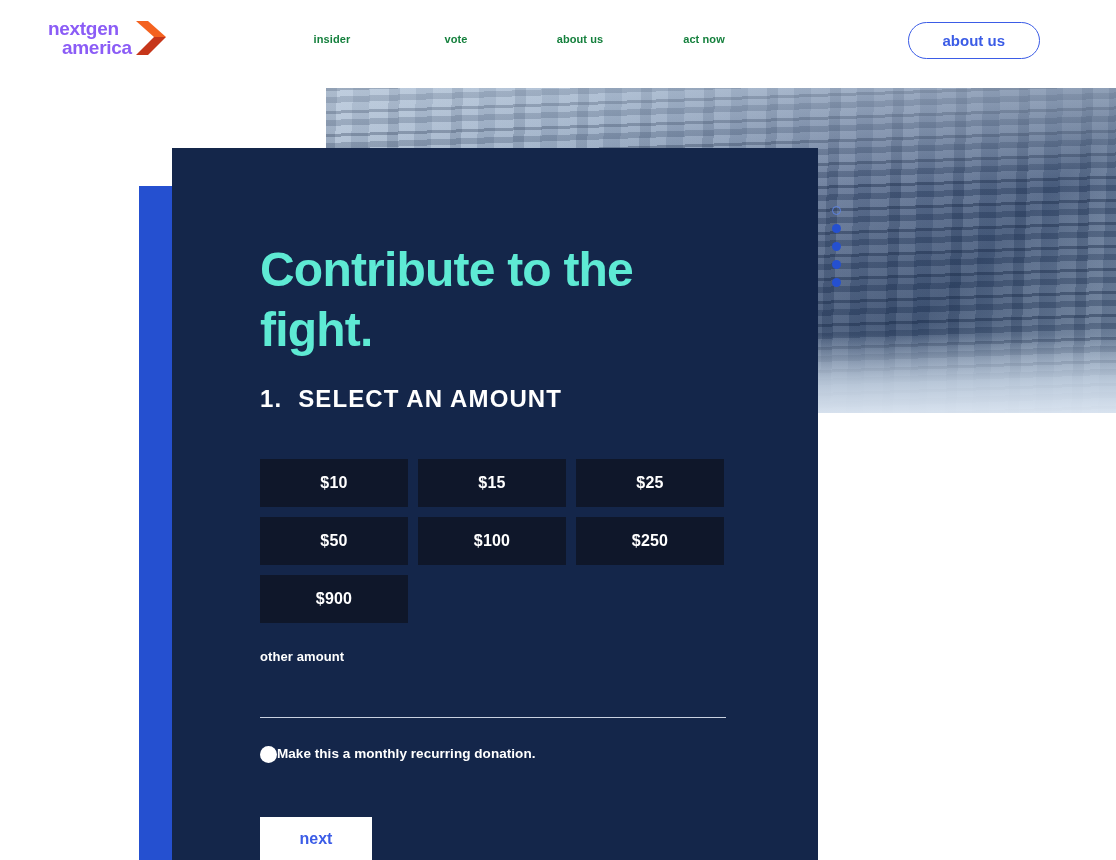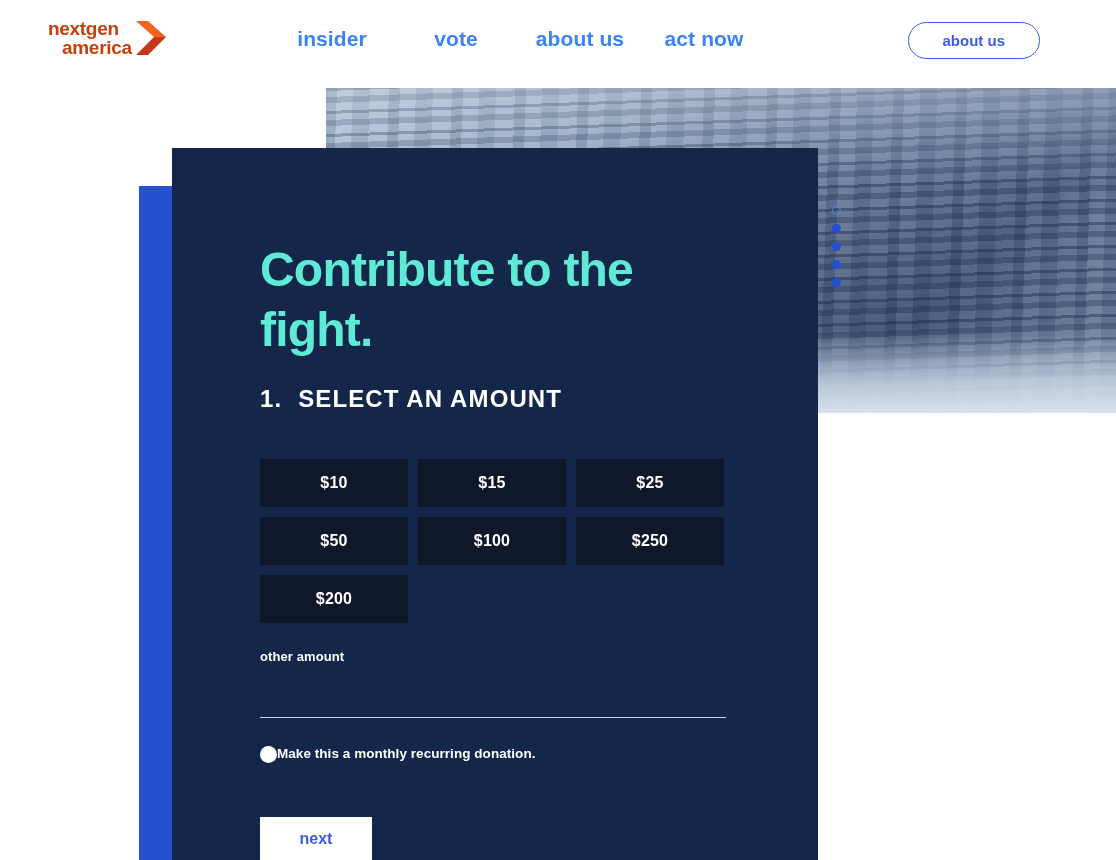--- a/index.html
+++ b/index.html
@@ -35,21 +35,21 @@
     top: 10px;
     display: flex;
     align-items: center;
     height: 56px;
     text-decoration: none;
   }
   .brand-words {
     display: flex;
     flex-direction: column;
     line-height: 1.0;
-    color: #c2410c;
+    color: #8b5cf6;
     font-weight: 700;
     font-size: 19px;
     letter-spacing: -0.3px;
   }
   .brand-line1 { text-align: left; }
   .brand-line2 { text-align: right; padding-left: 14px; }
   .brand-chevron {
     margin-left: 2px;
     width: 34px;
     height: 42px;
@@ -59,22 +59,22 @@
   .main-nav {
     position: absolute;
     left: 270px;
     top: 0;
     height: 78px;
     display: flex;
     align-items: center;
     gap: 0;
   }
   .nav-link {
-    color: #3b82f6;
-    font-size: 21px;
+    color: #15803d;
+    font-size: 11px;
     font-weight: 600;
     text-decoration: none;
     padding: 8px 0;
     width: 124px;
     text-align: center;
     letter-spacing: 0.1px;
   }
   .nav-cta-wrap {
     position: absolute;
     right: 76px;
@@ -331,21 +331,21 @@
         <span>SELECT AN AMOUNT</span>
       </div>
 
       <div class="amount-grid">
         <button class="amount-btn">$10</button>
         <button class="amount-btn">$15</button>
         <button class="amount-btn">$25</button>
         <button class="amount-btn">$50</button>
         <button class="amount-btn">$100</button>
         <button class="amount-btn">$250</button>
-        <button class="amount-btn">$200</button>
+        <button class="amount-btn">$900</button>
       </div>
 
       <div class="other-amount-label">other amount</div>
 
       <input class="other-amount-input" type="text" placeholder="" style="">
 
       <div class="recurring-row">
         <span class="radio-dot"></span>
         <span class="recurring-label">Make this a monthly recurring donation.</span>
       </div>

